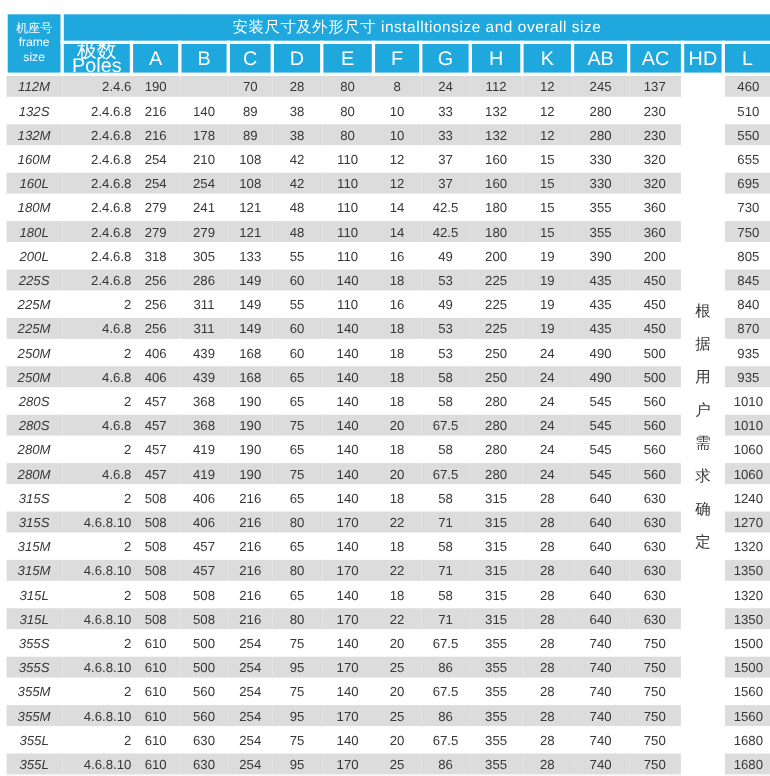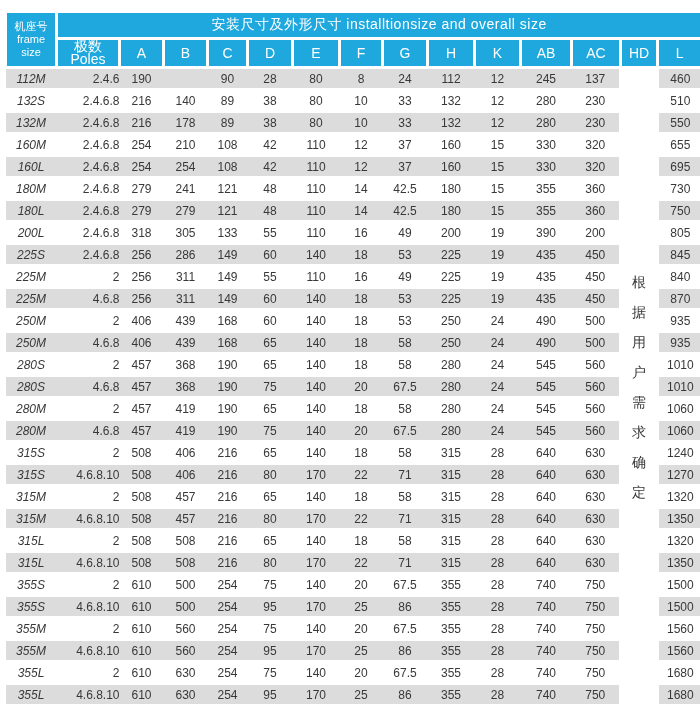--- a/index.html
+++ b/index.html
@@ -22,21 +22,21 @@
     color:var(--header-text);
     font-weight:normal;
     border:3px solid #ffffff;
     padding:0;
     text-align:center;
     vertical-align:middle;
   }
   th.main-h{height:24px;font-size:14px;letter-spacing:0.5px;}
   th.frame-h{font-size:11px;line-height:13px;}
   th.poles-h{font-size:12px;line-height:13px;height:25px;}
-  tr.cols th{height:25px;font-size:14px;}
+  tr.cols th{height:25px;font-size:18px;}
   tbody td{
     font-size:12px;
     color:var(--text);
     text-align:center;
     vertical-align:middle;
     height:19px;
     padding:0;
     border-bottom:3px solid #ffffff;
   }
   tbody tr.odd td{background:var(--stripe);}
@@ -106,21 +106,21 @@
           <th>HD</th>
           <th>L</th>
         </tr>
     </thead>
     <tbody id="table-body">
         <tr class="odd">
           <td class="frame">112M</td>
           <td class="poles">2.4.6</td>
           <td>190</td>
           <td></td>
-          <td>90</td>
+          <td>70</td>
           <td>28</td>
           <td>80</td>
           <td>8</td>
           <td>24</td>
           <td>112</td>
           <td>12</td>
           <td>245</td>
           <td>137</td>
           <td rowspan="29" class="hd">
             <div class="vtext">

